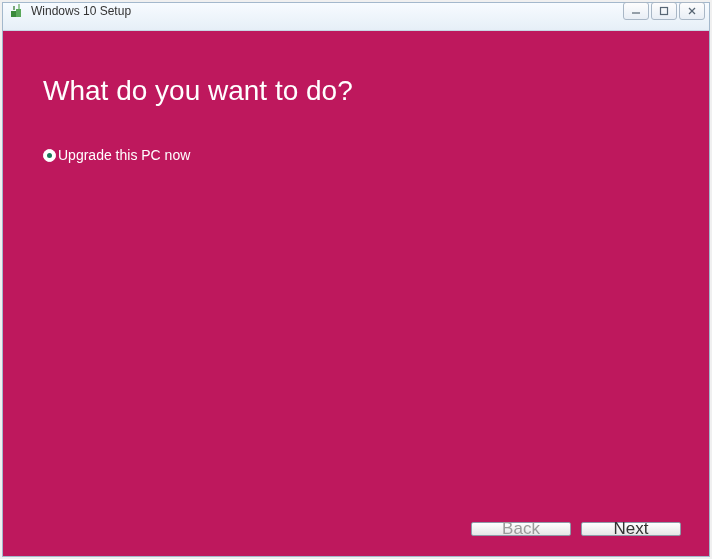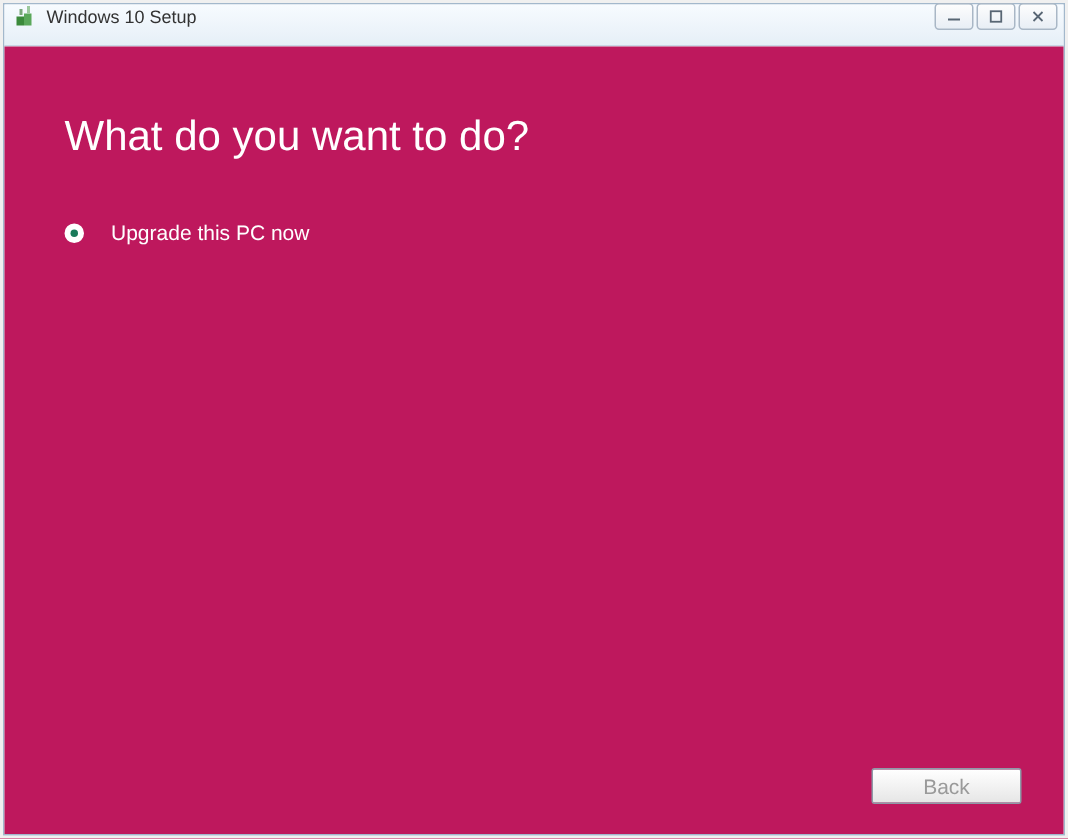--- a/index.html
+++ b/index.html
@@ -75,21 +75,21 @@
       margin-bottom: 40px;
     }
     .options {
       display: flex;
       flex-direction: column;
       gap: 14px;
     }
     .option {
       display: flex;
       align-items: center;
-      gap: 18px;
+      gap: 2px;
       cursor: pointer;
       font-size: 14px;
       color: #ffffff;
     }
     .radio {
       width: 13px;
       height: 13px;
       border-radius: 50%;
       border: 1px solid #ffffff;
       background: #ffffff;
@@ -107,25 +107,25 @@
     }
     .footer {
       position: absolute;
       bottom: 20px;
       right: 28px;
       display: flex;
       gap: 10px;
     }
     .btn {
       width: 100px;
-      height: 24px;
+      height: 14px;
       border: 1px solid #8e9aa8;
       background: linear-gradient(#ffffff, #e6e6e6);
       border-radius: 2px;
-      font-size: 14px;
+      font-size: 17px;
       color: #333;
       cursor: pointer;
       display: flex;
       align-items: center;
       justify-content: center;
     }
     .btn.disabled {
       color: #9a9a9a;
       cursor: default;
     }
@@ -169,15 +169,16 @@
 
     <div class="options">
       <label class="option">
         <span class="radio selected"></span>
         <span>Upgrade this PC now</span>
       </label>
     </div>
 
     <div class="footer">
       <button class="btn disabled">Back</button>
+      <button class="btn">Next</button>
     </div>
   </div>
 </div>
 
 </body></html>

